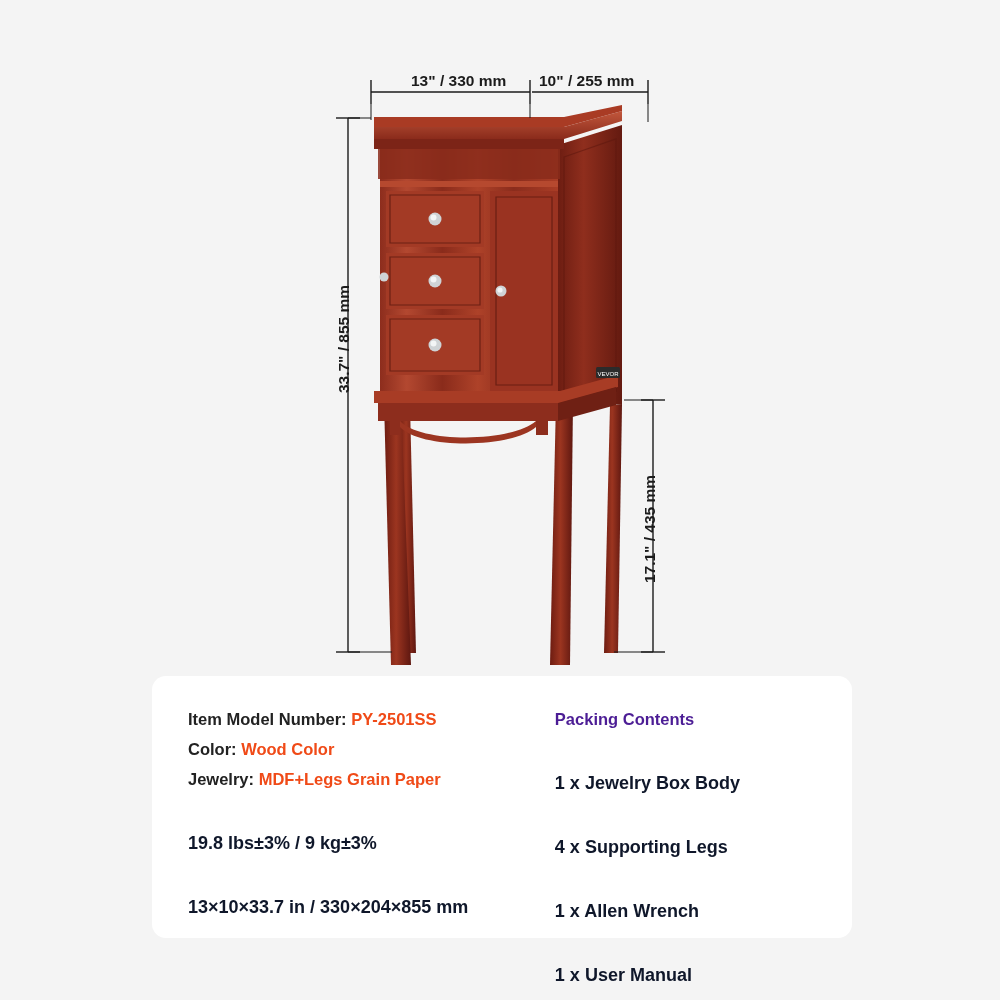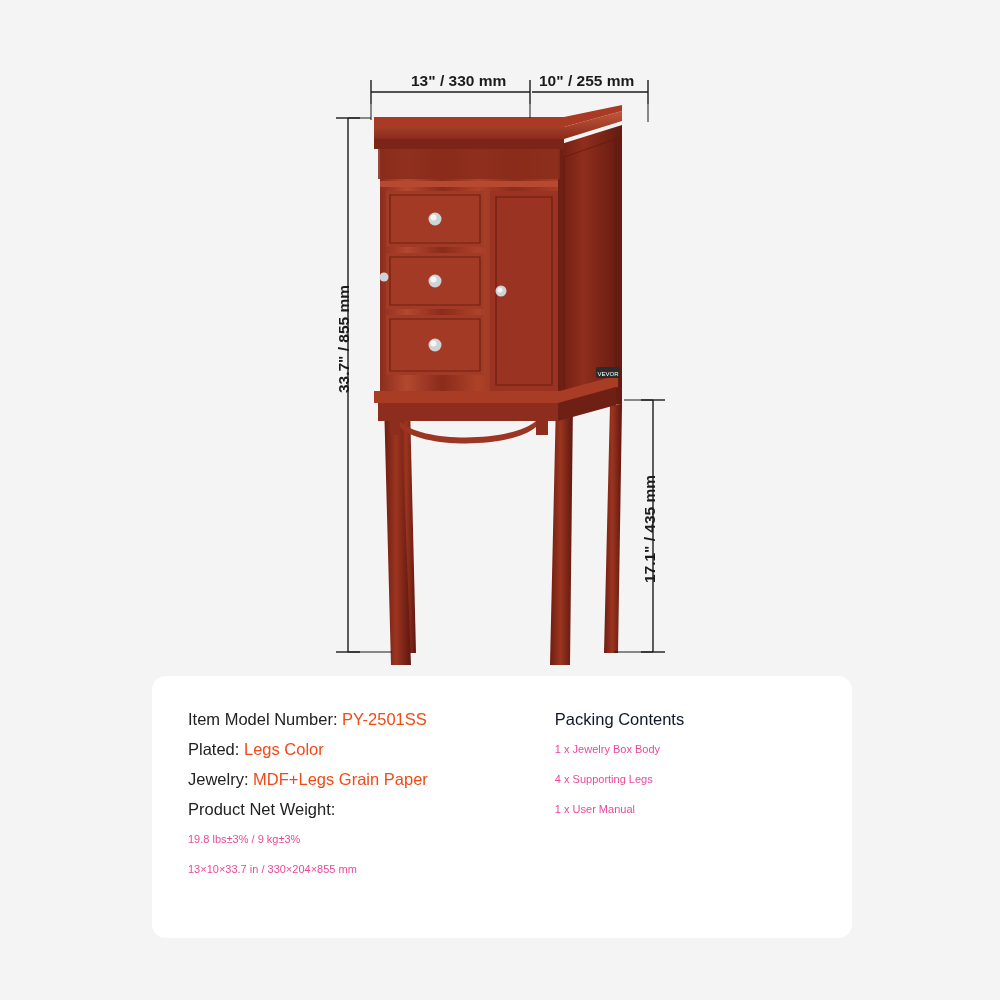--- a/index.html
+++ b/index.html
@@ -35,34 +35,35 @@
     position: absolute;
     left: 152px; top: 676px;
     width: 700px; height: 262px;
     background: #ffffff;
     border-radius: 14px;
   }
   .card-cols {
     display: flex;
     padding: 28px 0 0 36px;
     gap: 40px;
+    font-weight: bold;
   }
   .col { display: flex; flex-direction: column; }
   .col.left { width: 330px; }
   .col.right { width: 300px; }
   .line {
     font-size: 16.5px;
     line-height: 30px;
     color: #222222;
     white-space: nowrap;
   }
   .val { color: #f04a17; }
-  .orange { color: #ec4899; font-size: 11px; line-height: 30px; white-space: nowrap; }
+  .orange { color: #0f172a; font-size: 18px; line-height: 30px; white-space: nowrap; margin-top: 34px; }
   .dark { color: #222222; }
-  .pack-title { font-size: 16.5px; line-height: 30px; color: #0f172a; }
+  .pack-title { font-size: 16.5px; line-height: 30px; color: #4c1d95; }
 </style>
 </head>
 <body>
 
 <div class="stage">
 
   <svg class="furn" style="left:360px; top:105px; width:290px; height:565px;" viewBox="0 0 290 565">
     <defs>
       <linearGradient id="gTopFace" x1="0" y1="0" x2="1" y2="0">
         <stop offset="0" stop-color="#8c2c1c"></stop>
@@ -186,35 +187,35 @@
 
   <div class="card">
     <div class="card-cols">
 
       <div class="col left">
         <div class="line">
           <span class="dark">Item Model Number:</span>
           <span class="val">PY-2501SS</span>
         </div>
         <div class="line">
-          <span class="dark">Plated:</span>
-          <span class="val">Legs Color</span>
+          <span class="dark">Color:</span>
+          <span class="val">Wood Color</span>
         </div>
         <div class="line">
           <span class="dark">Jewelry:</span>
           <span class="val">MDF+Legs Grain Paper</span>
         </div>
-        <div class="line">Product Net Weight:</div>
         <div class="orange">19.8 lbs±3% / 9 kg±3%</div>
         <div class="orange">13×10×33.7 in / 330×204×855 mm</div>
       </div>
 
       <div class="col right">
         <div class="pack-title">Packing Contents</div>
         <div class="orange">1 x Jewelry Box Body</div>
         <div class="orange">4 x Supporting Legs</div>
+        <div class="orange">1 x Allen Wrench</div>
         <div class="orange">1 x User Manual</div>
       </div>
 
     </div>
   </div>
 
 </div>
 
 </body></html>

